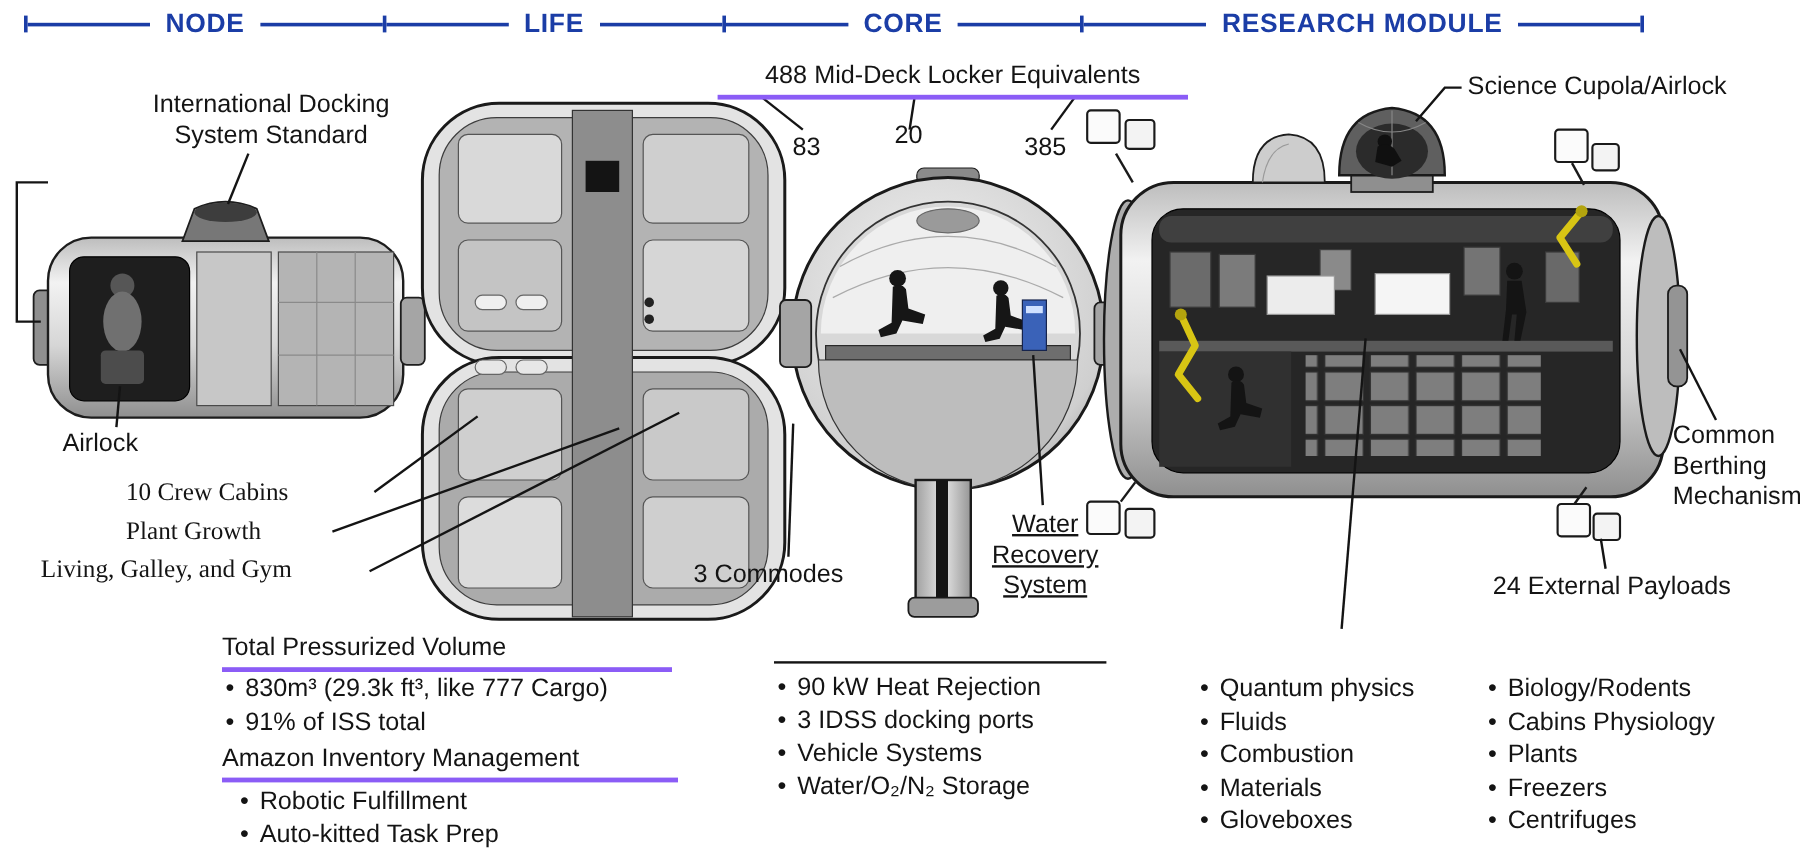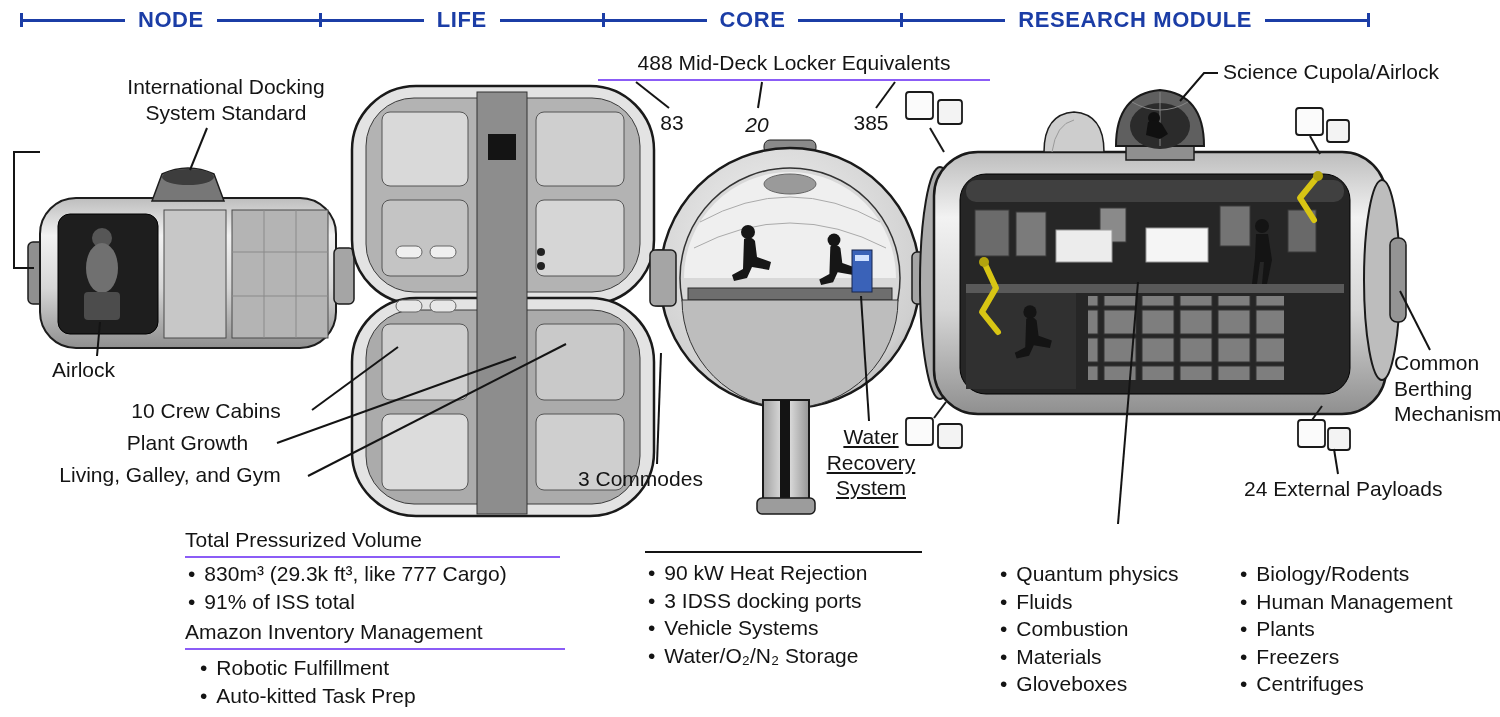--- a/index.html
+++ b/index.html
@@ -10,23 +10,23 @@
   
   .ruler { position:absolute; left:20px; top:6px; width:1350px; height:28px;
            display:flex; align-items:center; color:var(--header-blue, #1b3da6); }
   .rline { flex:1; height:0; border-top:3px solid var(--header-blue, #1b3da6); }
   .tick, .cross { width:3px; height:14px; background:var(--header-blue, #1b3da6); flex:0 0 auto; }
   .rlabel { font-weight:bold; font-size:22px; letter-spacing:0.6px; padding:0 13px; white-space:nowrap; }
 
   
   .lbl { position:absolute; font-size:21px; line-height:1.22; color:#141414; white-space:pre-line; }
   .center { text-align:center; }
-  .right { text-align:center; }
+  .right { text-align:left;font-family:Liberation Serif, serif; }
   .nowrap { white-space:nowrap; }
-  .heading { border-bottom:2px solid #8b5cf6; padding-bottom:3px; }
+  .heading { border-bottom:4px solid #8b5cf6; padding-bottom:3px; }
 
   
   .blist { position:absolute; list-style:none; font-size:21px; line-height:1.31; color:#141414; }
   .blist li::before { content:"•"; margin-right:9px; }
 
   .rule { position:absolute; height:2px; background:#141414; }
 </style>
 </head>
 <body>
 
@@ -213,21 +213,21 @@
     <div class="rline"></div>
     <div class="cross"></div>
     <div class="rline"></div>
     <div class="rlabel">RESEARCH MODULE</div>
     <div class="rline"></div>
     <div class="tick"></div>
   </div>
 
   <div class="lbl center heading" style="left:598px; top:50px; width:392px;">488 Mid-Deck Locker Equivalents</div>
   <div class="lbl center" style="left:650px; top:110px; width:44px;">83</div>
-  <div class="lbl center" style="left:735px; top:112px; width:44px;font-style:italic;">20</div>
+  <div class="lbl center" style="left:735px; top:100px; width:44px;">20</div>
   <div class="lbl center" style="left:845px; top:110px; width:52px;">385</div>
 
   <div class="lbl nowrap" style="left:1223px; top:59px;">Science Cupola/Airlock</div>
   <div class="lbl center" style="left:95px; top:74px; width:262px;">International Docking
 System Standard</div>
   <div class="lbl" style="left:52px; top:357px;">Airlock</div>
   <div class="lbl right" style="left:105px; top:398px; width:202px;">10 Crew Cabins</div>
   <div class="lbl right" style="left:105px; top:430px; width:165px;">Plant Growth</div>
   <div class="lbl right" style="left:34px; top:462px; width:272px;">Living, Galley, and Gym</div>
   <div class="lbl" style="left:578px; top:466px;">3 Commodes</div>
@@ -261,19 +261,19 @@
 
   <ul class="blist" style="left:1000px; top:560px;">
     <li>Quantum physics</li>
     <li>Fluids</li>
     <li>Combustion</li>
     <li>Materials</li>
     <li>Gloveboxes</li>
   </ul>
   <ul class="blist" style="left:1240px; top:560px;">
     <li>Biology/Rodents</li>
-    <li>Human Management</li>
+    <li>Cabins Physiology</li>
     <li>Plants</li>
     <li>Freezers</li>
     <li>Centrifuges</li>
   </ul>
 
 </div>
 
 </body></html>

